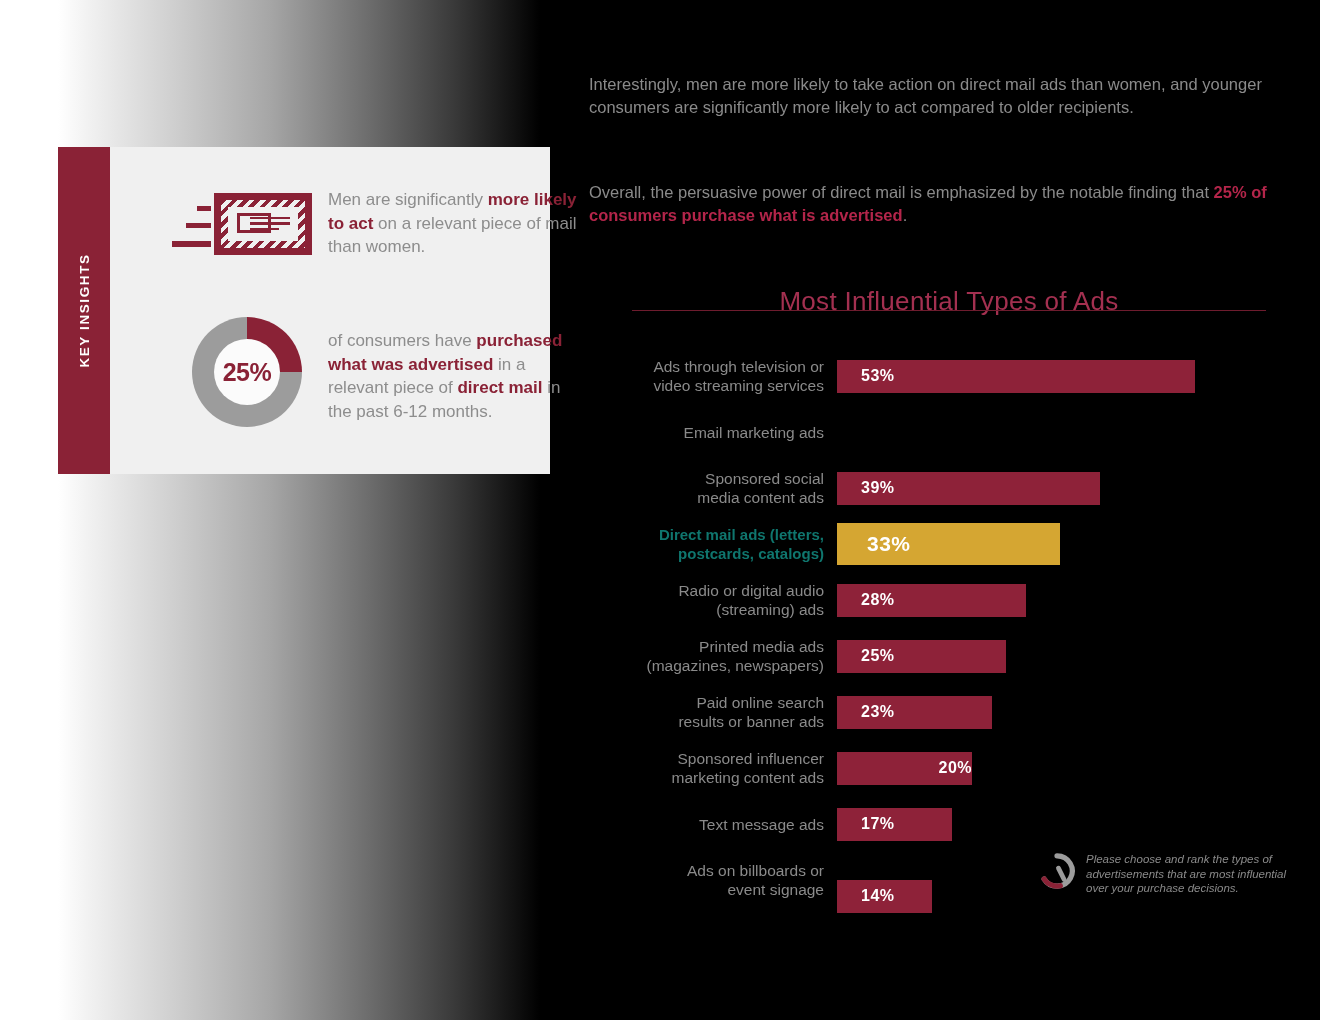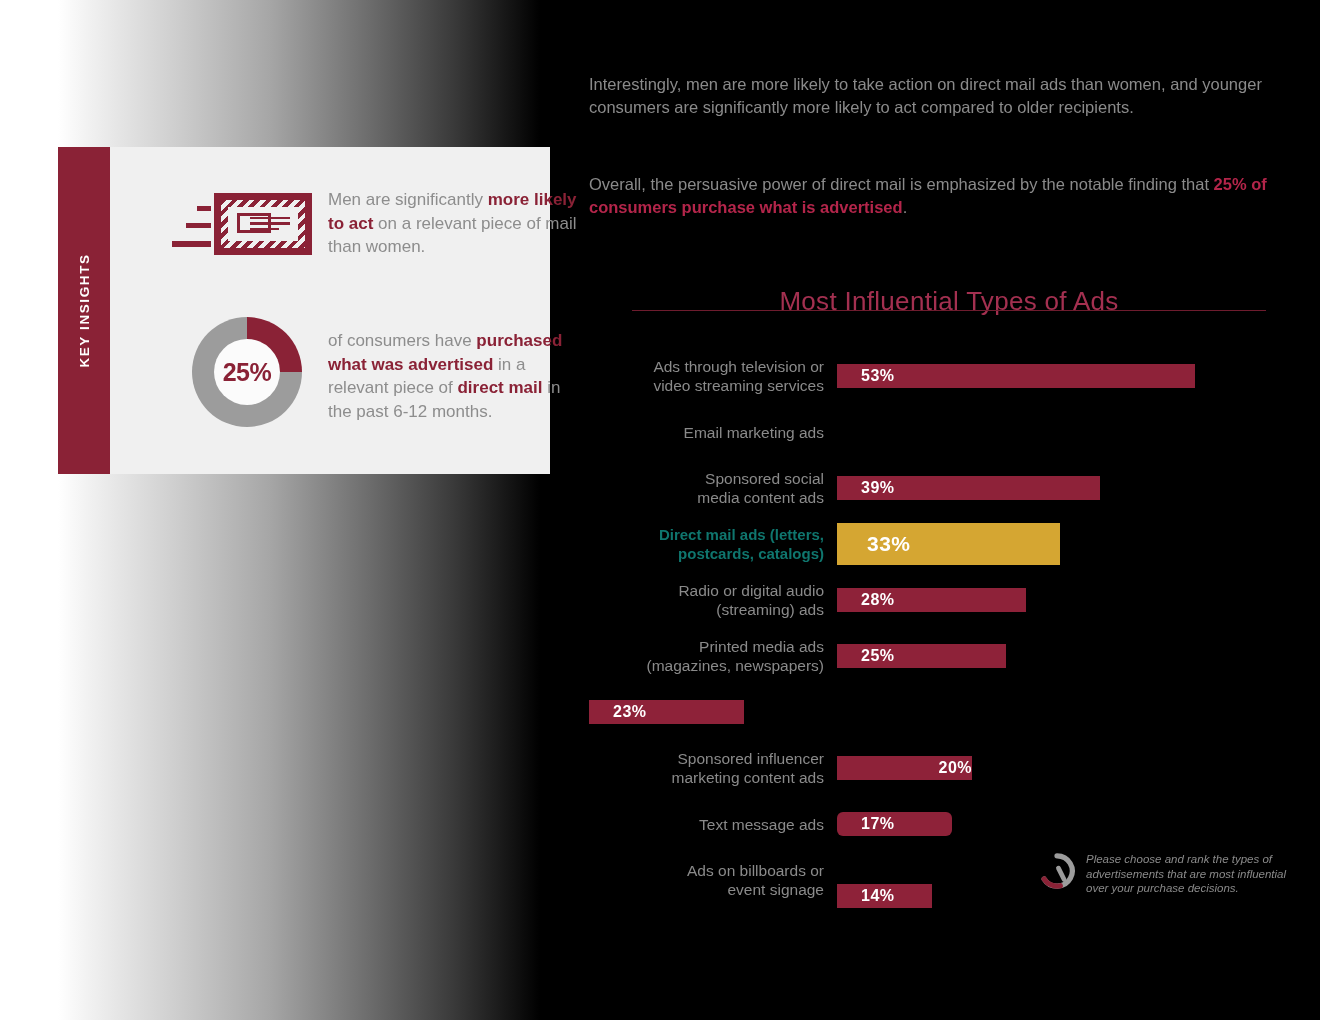--- a/index.html
+++ b/index.html
@@ -149,21 +149,21 @@
 
   
   .intro-para {
     position: absolute;
     color: #8a8a8a;
     font-size: 16.5px;
     line-height: 23.5px;
   }
   .intro-para em { font-style: normal; color: #b3254a; font-weight: bold; }
   #intro-para-1 { left: 589px; top: 56px; width: 680px; }
-  #intro-para-2 { left: 589px; top: 156px; width: 690px; }
+  #intro-para-2 { left: 589px; top: 164px; width: 690px; }
 
   #chart-title {
     position: absolute;
     left: 632px; top: 264px;
     width: 634px;
     text-align: center;
     color: #a33050;
     font-size: 26px;
     font-weight: 400;
     letter-spacing: 0.3px;
@@ -196,21 +196,21 @@
     font-size: 15.5px;
     line-height: 19px;
     font-weight: 400;
   }
   .chart-row.highlight .bar-label {
     color: #0f766e;
     font-weight: bold;
     font-size: 15px;
   }
   .bar {
-    height: 24px;
+    height: 33px;
     background: #8e2239;
     display: flex;
     align-items: center;
     box-sizing: border-box;
     padding-left: 24px;
   }
   .chart-row.highlight .bar {
     height: 42px;
     background: #d5a632;
     padding-left: 30px;
@@ -343,38 +343,42 @@
     <div class="chart-row">
       <div class="bar-label">
         <div>Printed media ads</div>
         <div>(magazines, newspapers)</div>
       </div>
       <div class="bar" style="width: 168.868px; background: rgb(142, 34, 57);">
         <span class="bar-value">25%</span>
       </div>
     </div>
     <div class="chart-row">
+      <div class="bar-label">
+        <div>Paid online search</div>
+        <div>results or banner ads</div>
+      </div>
       <div class="bar" style="width: 155.358px; background: rgb(142, 34, 57);">
         <span class="bar-value">23%</span>
       </div>
     </div>
     <div class="chart-row">
       <div class="bar-label">
         <div>Sponsored influencer</div>
         <div>marketing content ads</div>
       </div>
       <div class="bar" style="width: 135.094px; background: rgb(142, 34, 57); justify-content: flex-end;">
         <span class="bar-value">20%</span>
       </div>
     </div>
     <div class="chart-row">
       <div class="bar-label">
         <div>Text message ads</div>
       </div>
-      <div class="bar" style="width: 114.83px; background: rgb(142, 34, 57); border-radius: 6px;">
+      <div class="bar" style="width: 114.83px; background: rgb(142, 34, 57);">
         <span class="bar-value">17%</span>
       </div>
     </div>
     <div class="chart-row">
       <div class="bar-label">
         <div>Ads on billboards or</div>
         <div>event signage</div>
       </div>
       <div class="bar" style="width: 94.566px; background: rgb(142, 34, 57); margin-top: 32px;">
         <span class="bar-value">14%</span>

